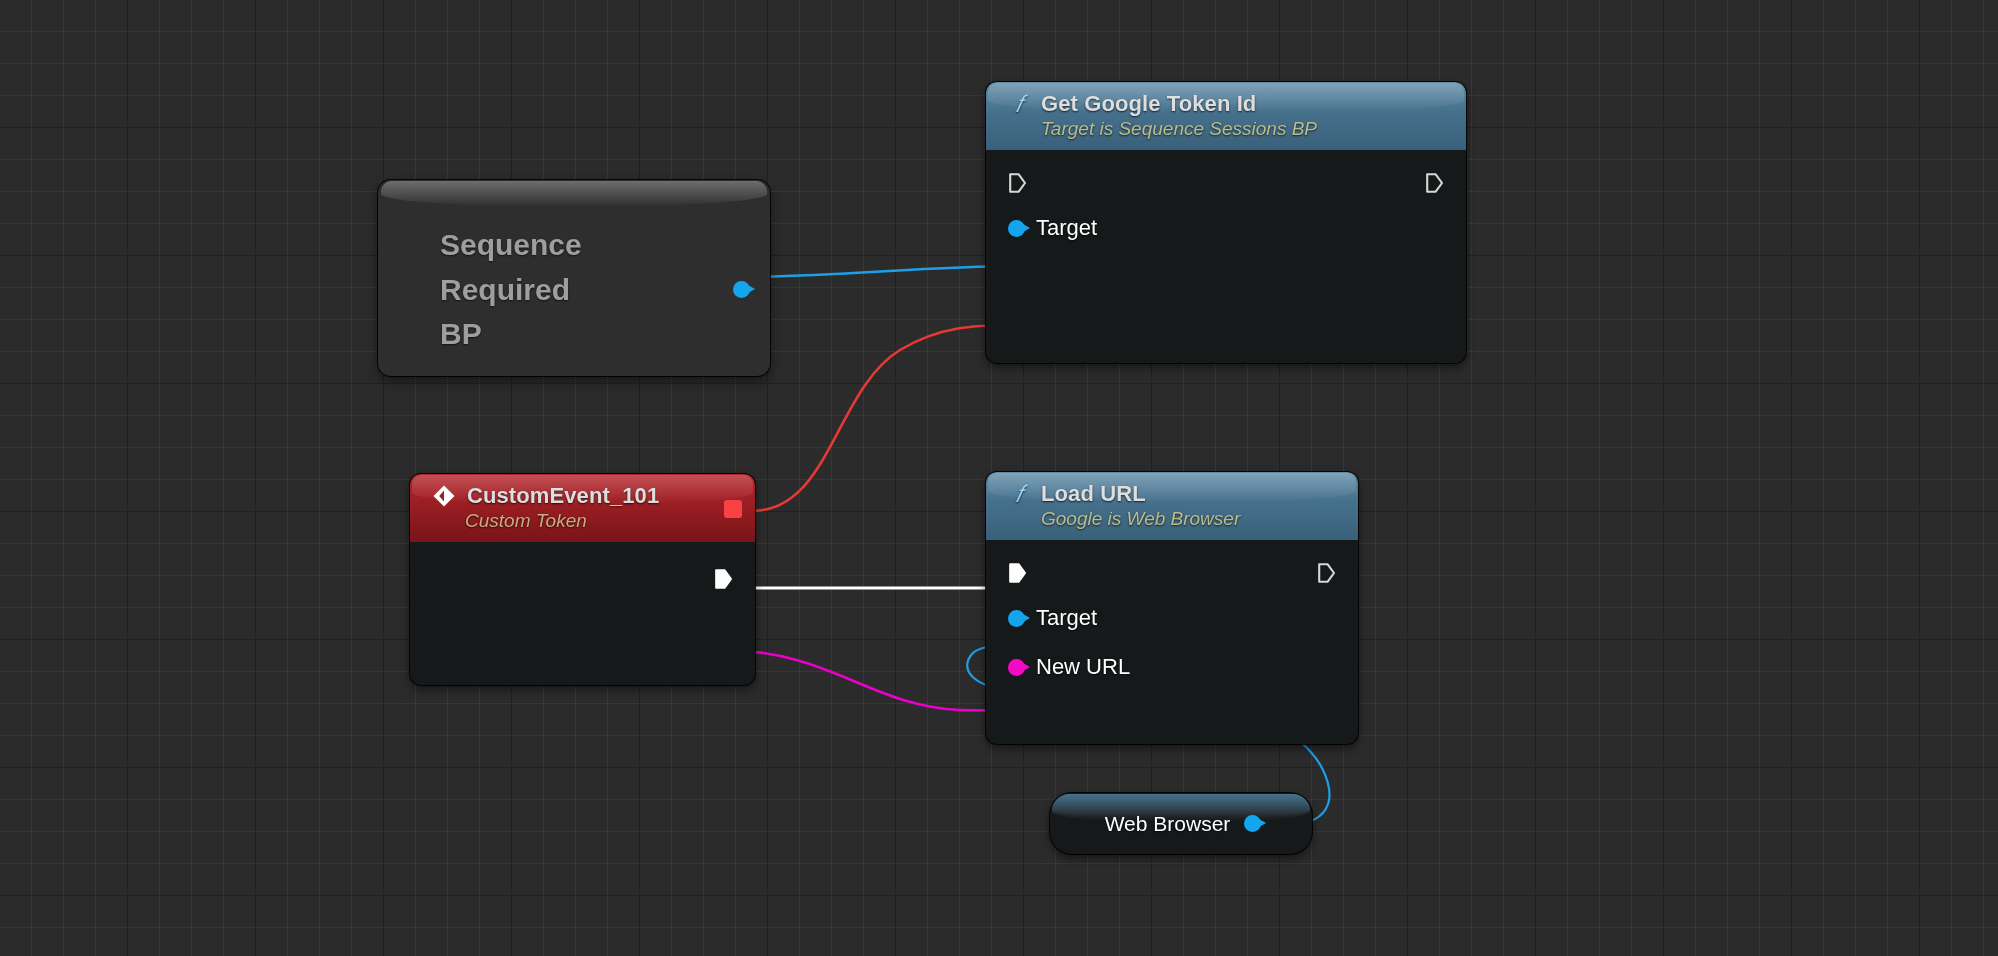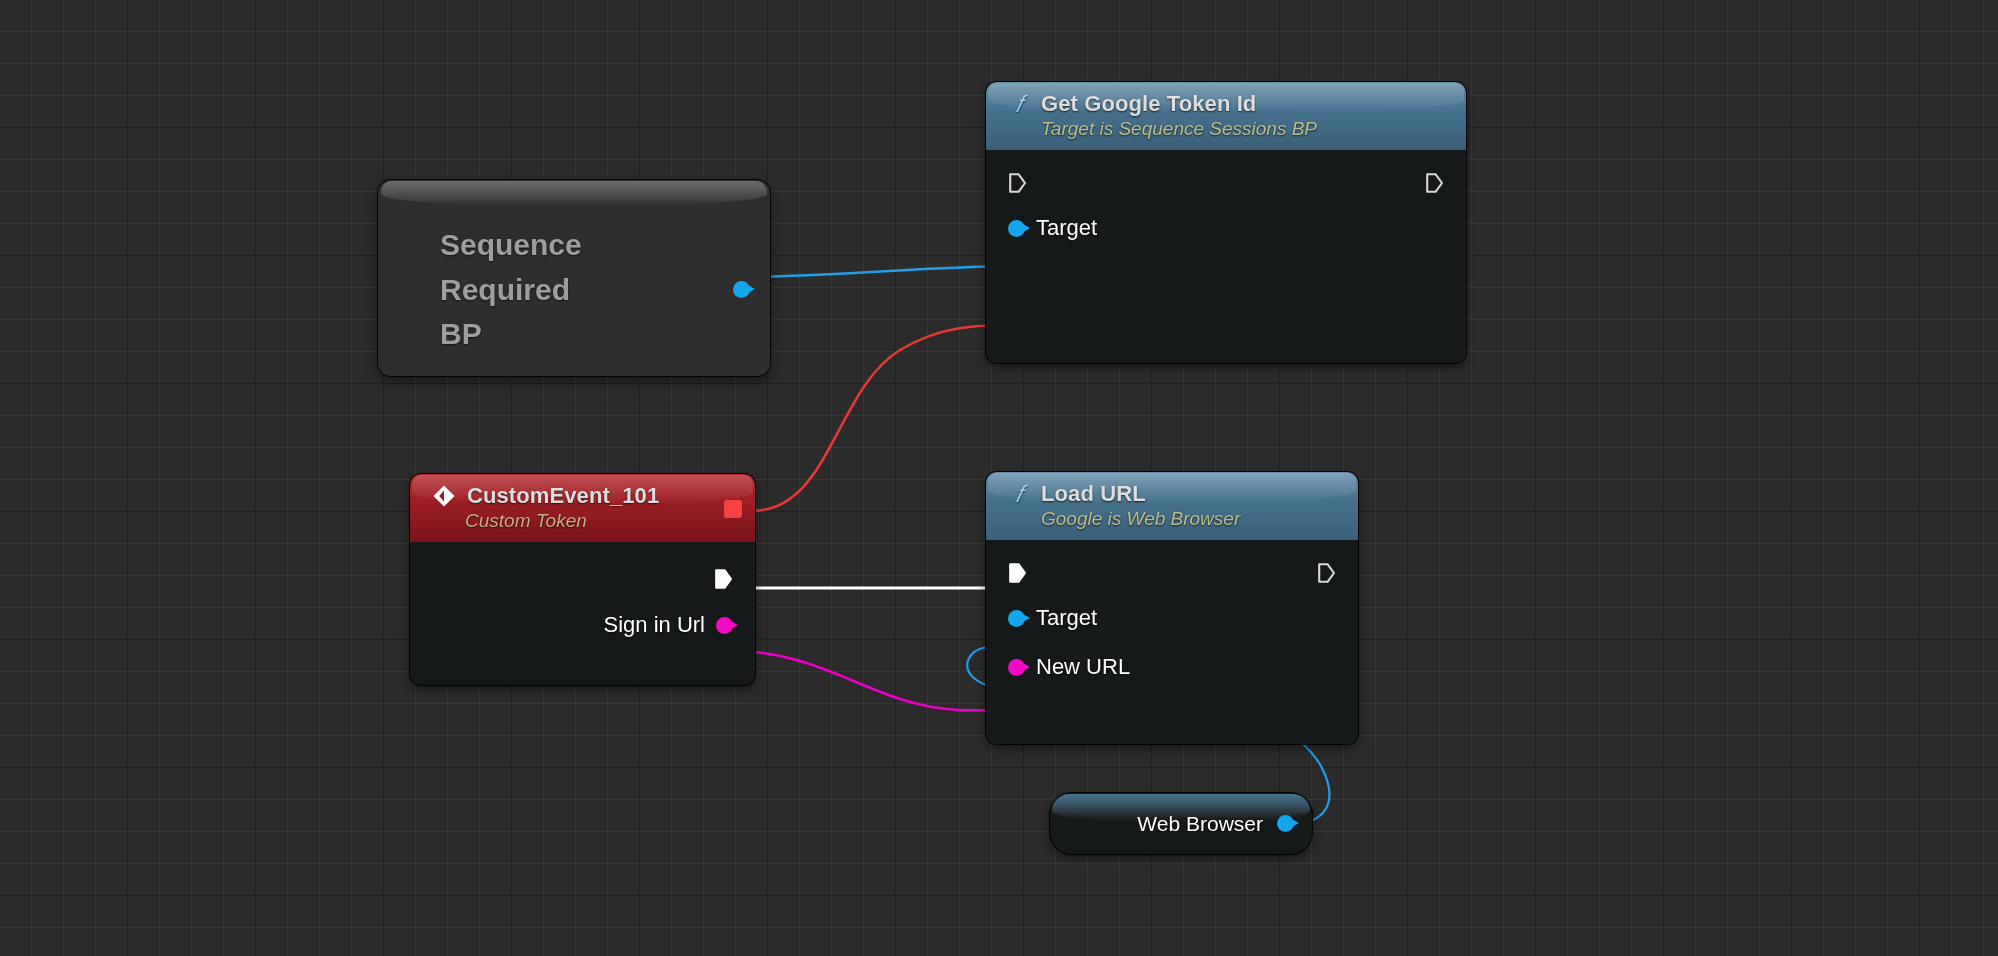--- a/index.html
+++ b/index.html
@@ -200,21 +200,21 @@
     background: linear-gradient(to bottom, rgba(255,255,255,0.22), rgba(255,255,255,0));
     pointer-events: none;
   }
   .var-inner {
     position: relative;
     display: flex;
     align-items: center;
     gap: 14px;
     padding: 0 18px 0 22px;
     width: 100%;
-    justify-content: flex-end;
+    justify-content: center;
   }
   .var-label {
     font-size: 21px;
     color: #ffffff;
     white-space: nowrap;
     text-shadow: 0 1px 2px rgba(0,0,0,0.7);
   }
 
   
   .node-self {
@@ -357,26 +357,20 @@
       <div class="pin-row out" style="height:46px;">
         <div class="pin-right">
           <span class="pin-exec">
             <svg width="19" height="22" viewBox="0 0 19 22">
               <path d="M2.2 2.2 L10.5 2.2 L17 11 L10.5 19.8 L2.2 19.8 Z" fill="#ffffff" stroke="#ffffff" stroke-width="2.1" stroke-linejoin="round"></path>
             </svg>
           </span>
         </div>
       </div>
 
-      <div class="pin-row out" style="height:46px;">
-        <div class="pin-right">
-          <span class="pin-label">Sign in Url</span>
-          <span class="pin-dot magenta"></span>
-        </div>
-      </div>
     </div>
   </div>
 
   <div class="node" style="left:986px; top:472px; width:372px; height:272px;">
 
     <div class="node-header header-function">
       <div class="header-title-row">
         <span class="icon-function">𝑓</span>
         <span class="node-title">Load URL</span>
       </div>

